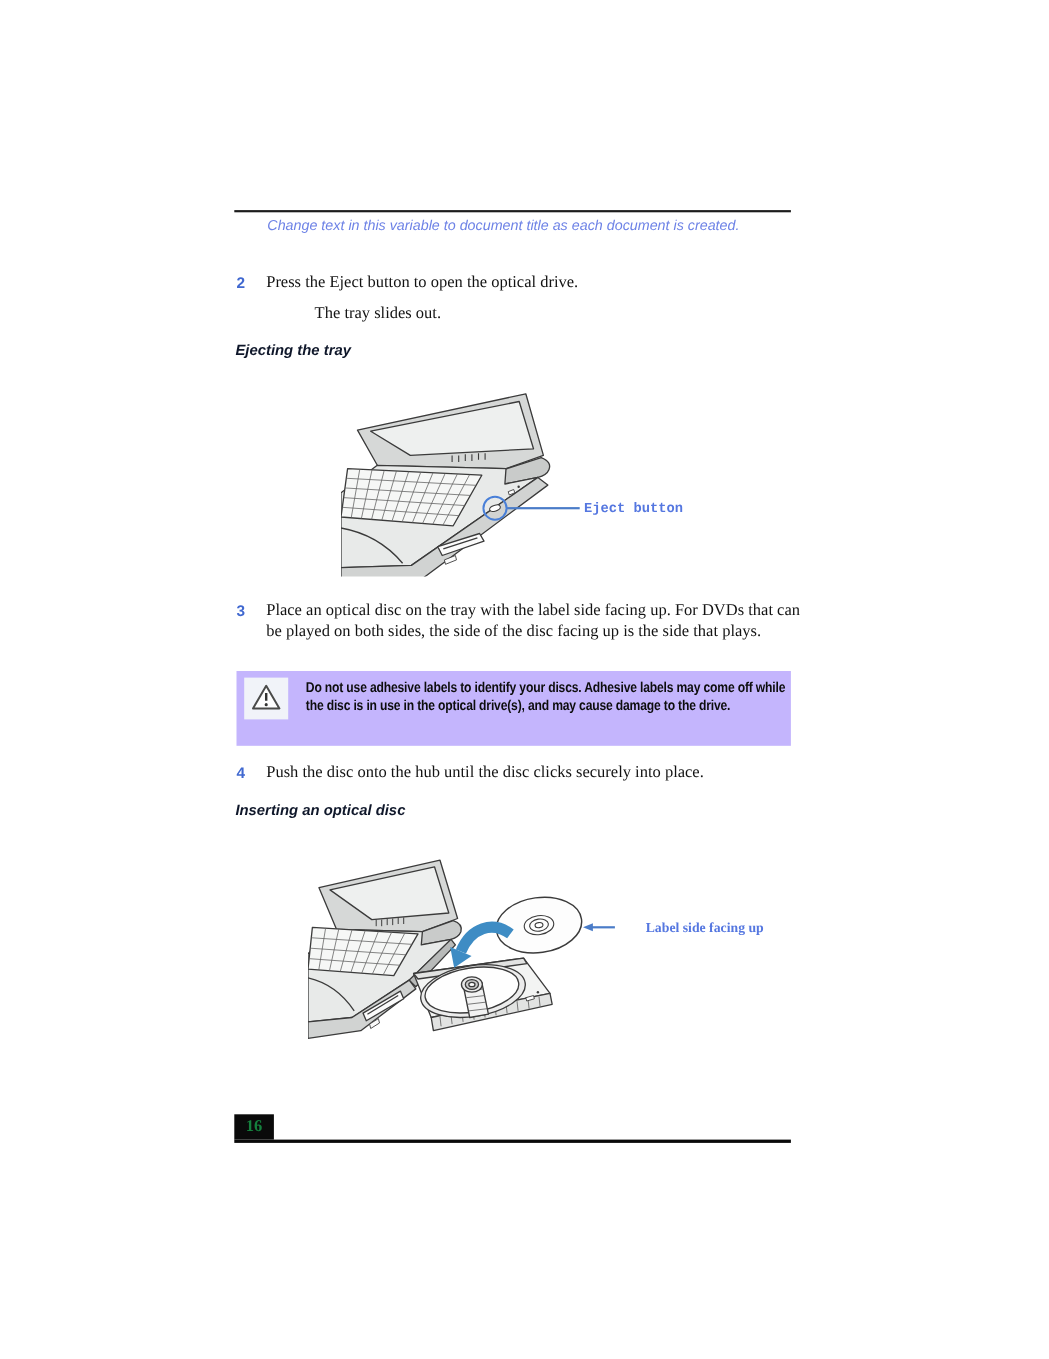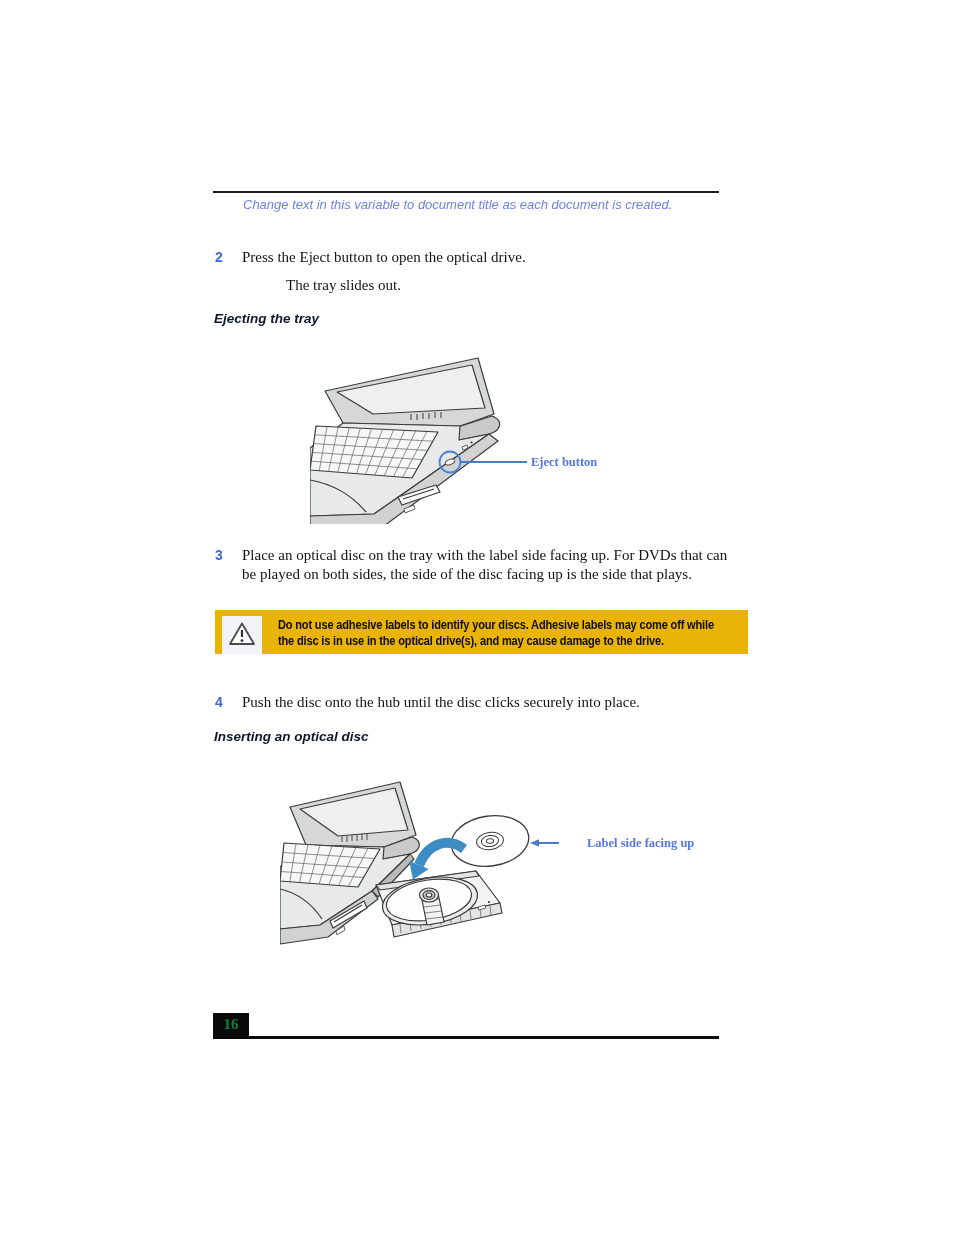--- a/index.html
+++ b/index.html
@@ -37,23 +37,22 @@
   }
   
   .callout-label{
     font-family:"Liberation Serif",serif;
     font-weight:bold;font-size:12.5px;color:#5577e0;
     white-space:nowrap;
   }
   .leader-line{height:2px;background:#4a7cc8;}
   
   .warning-box{
-    left:215px;top:610px;width:504px;height:44px;
-    background:#eab308;
-    padding-left:29px;
+    left:215px;top:610px;width:504px;height:68px;
+    background:#c4b5fd;
   }
   .warn-icon-patch{
     position:absolute;left:7px;top:6px;width:40px;height:38px;
     background:#f1f3f9;
   }
   .warn-icon{position:absolute;left:13px;top:11px;}
   .warning-text{
     position:absolute;left:63px;top:7px;width:520px;
     font-family:"Liberation Sans",sans-serif;
     font-weight:bold;font-size:13px;line-height:15.8px;
@@ -130,21 +129,21 @@
       <polygon points="94,153 104,149 105,153 95,157" fill="#fbfbfb" stroke-width="0.8"></polygon>
 
       <ellipse cx="140" cy="106" rx="5" ry="2.6" fill="#ffffff" stroke-width="0.9" transform="rotate(-18 140 106)"></ellipse>
       <polygon points="152,91 157,89 158,92 153,94" fill="#ffffff" stroke-width="0.8"></polygon>
       <circle cx="161.5" cy="86.5" r="1.1" fill="#3b3b3b" stroke="none"></circle>
     </g>
 
     <circle cx="140" cy="106" r="10.5" fill="none" stroke="#4a80d8" stroke-width="1.8"></circle>
   </svg>
   <div class="abs leader-line" style="left:461px;top:461px;width:66px;"></div>
-  <div class="abs callout-label" style="left:531px;top:455px;">Eject button</div>
+  <div class="abs callout-label" style="left:531px;top:455px;font-family:Liberation Mono, monospace;">Eject button</div>
 
   <div class="abs step-num" style="top:547px;">3</div>
   <div class="abs step-text" style="top:546px;">Place an optical disc on the tray with the label side facing up. For DVDs that can be played on both sides, the side of the disc facing up is the side that plays.</div>
 
   <div class="abs warning-box">
     <div class="warn-icon-patch"></div>
     <svg class="warn-icon" width="28" height="26" viewBox="0 0 28 26">
       <polygon points="14,2.5 26,23 2,23" fill="#fdfdfe" stroke="#4a4a4a" stroke-width="1.8" stroke-linejoin="round"></polygon>
       <line x1="14" y1="9" x2="14" y2="16" stroke="#333333" stroke-width="2.2"></line>
       <circle cx="14" cy="19.6" r="1.4" fill="#333333"></circle>

